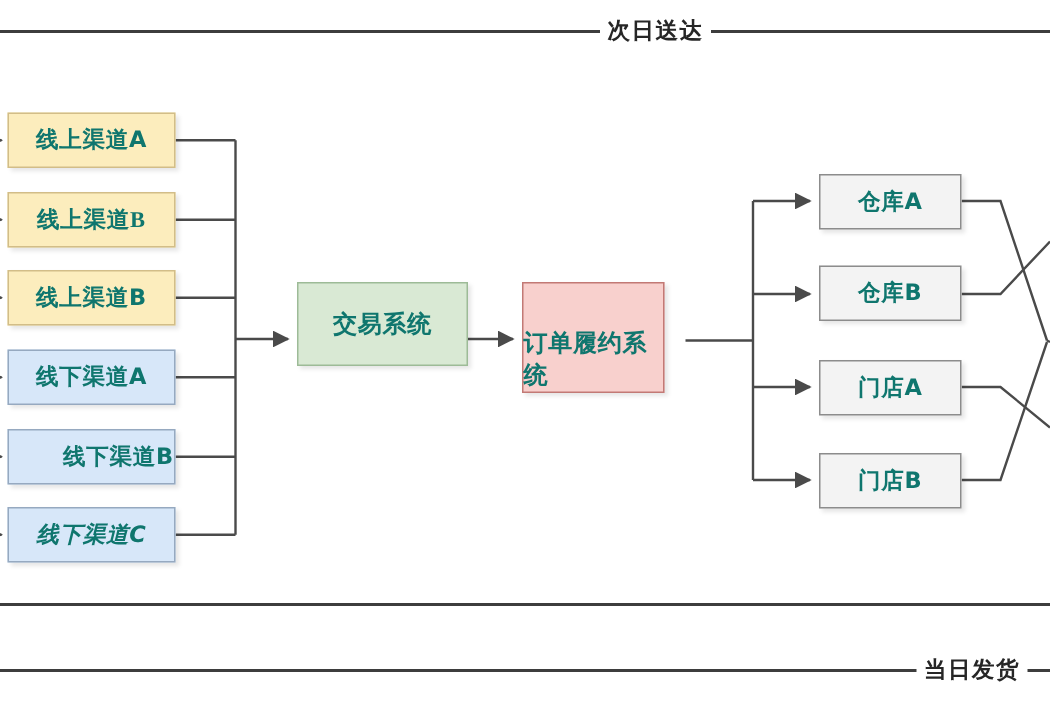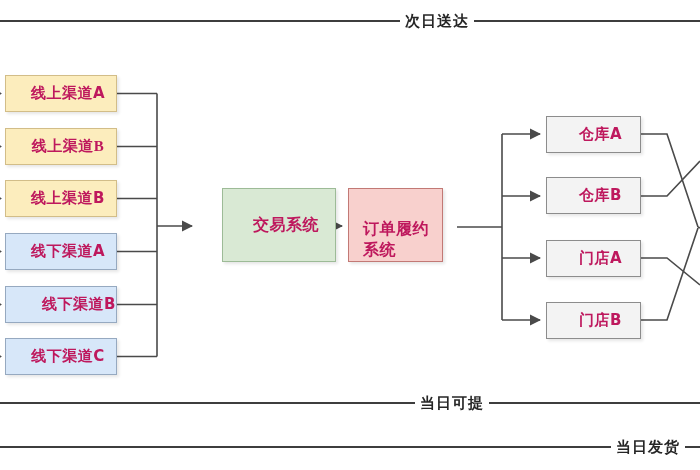--- a/index.html
+++ b/index.html
@@ -1,22 +1,22 @@
 <!DOCTYPE html>
 <html><head>
 <meta charset="utf-8">
 <style>
   html,body{margin:0;padding:0;background:#ffffff;}
   body{width:700px;height:470px;overflow:hidden;font-family:"DejaVu Sans","Liberation Sans",sans-serif;}
   .canvas{position:relative;width:700px;height:470px;background:#ffffff;}
   svg.wires{position:absolute;left:0;top:0;width:700px;height:470px;}
 
   .node{position:absolute;box-sizing:border-box;display:flex;align-items:center;justify-content:center;
-        font-size:15px;font-weight:600;color:#be185d;letter-spacing:.5px;
-        box-shadow:2px 2px 3px rgba(0,0,0,0.10);padding-left:14px;}
+        font-size:15px;font-weight:600;color:#0f766e;letter-spacing:.5px;
+        box-shadow:2px 2px 3px rgba(0,0,0,0.10);}
   .node.sys{font-size:16px;}
   .yellow{background:#fcedbd;border:1.5px solid #d2bd88;}
   .blue{background:#d7e7f9;border:1.5px solid #96a9c0;}
   .green{background:#d9e9d4;border:1.5px solid #9dbb97;}
   .red{background:#f8d0cd;border:1.5px solid #c27975;}
   .gray{background:#f3f3f3;border:1.5px solid #8c8c8c;}
 
   
   .ch{left:5px;width:112px;height:37px;}
   
@@ -80,44 +80,43 @@
     <g stroke="#4a4a4a" stroke-width="1.6" fill="none">
       <path d="M641,134 H667 L698,227"></path>
       <path d="M641,196 H667 L700,161"></path>
       <path d="M641,258 H667 L700,285"></path>
       <path d="M641,320 H667 L698,228"></path>
       <path d="M698,227 L700,228"></path>
     </g>
   </svg>
 
   <span class="lane-label" style="left:437px;top:21px;">次日送达</span>
-  <span class="lane-label" style="left:452px;top:403px;">当日可提</span>
   <span class="lane-label" style="left:648px;top:447px;">当日发货</span>
 
   <div class="node ch yellow" style="top:75px;">
       <span>线上渠道A</span>
     </div>
   <div class="node ch yellow" style="top:128px;font-family:Liberation Serif, serif;">
       <span>线上渠道B</span>
     </div>
   <div class="node ch yellow" style="top:180px;">
       <span>线上渠道B</span>
     </div>
 
   <div class="node ch blue" style="top:233px;">
       <span>线下渠道A</span>
     </div>
   <div class="node ch blue" style="top:286px;justify-content:flex-end;">
       <span>线下渠道B</span>
     </div>
-  <div class="node ch blue" style="top:338px;">
+  <div class="node ch blue" style="top:338px;font-style:italic;">
       <span>线下渠道C</span>
     </div>
 
-  <div class="node sys green" style="left:198px;top:188px;width:114px;height:74px;margin-left:24px;">
+  <div class="node sys green" style="left:198px;top:188px;width:114px;height:56px;">
     <span>交易系统</span>
   </div>
   <div class="node sys red" style="left:348px;top:188px;width:95px;height:74px;align-items:flex-end;">
     <span>订单履约系统</span>
   </div>
 
   <div class="node dest gray" style="top:116px;">
       <span>仓库A</span>
     </div>
   <div class="node dest gray" style="top:177px;">

